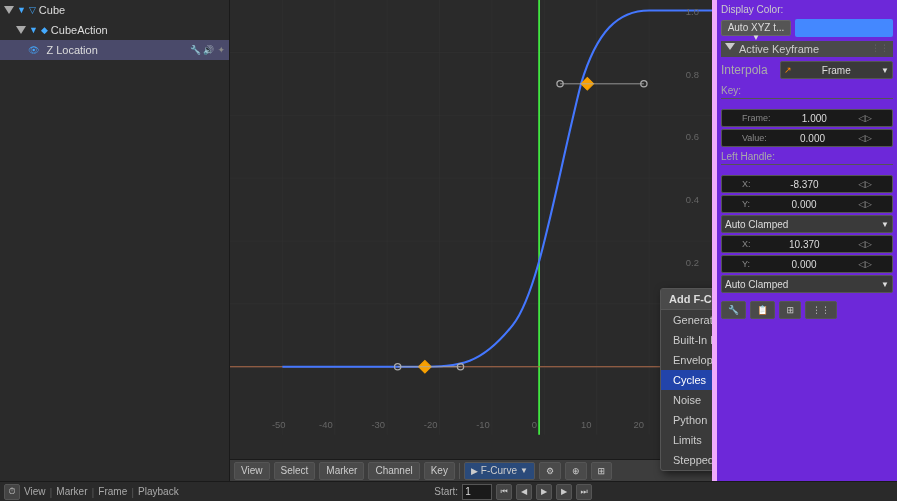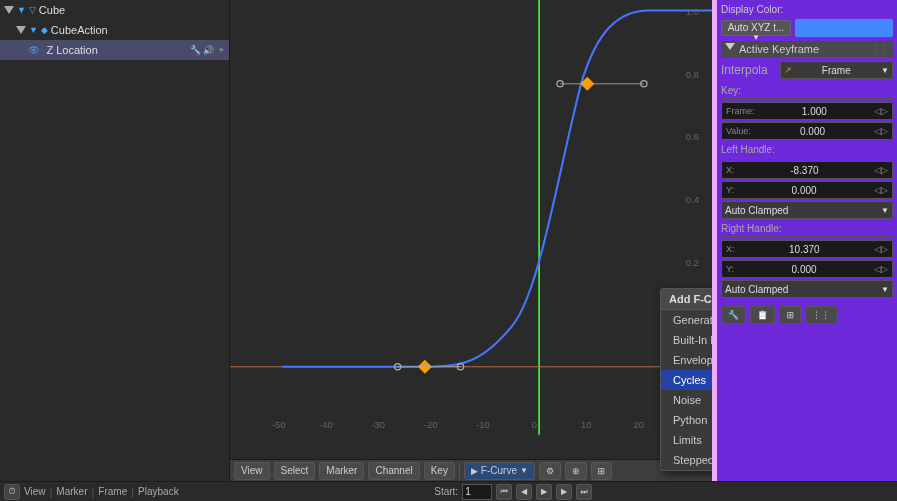--- a/index.html
+++ b/index.html
@@ -85,21 +85,21 @@
       align-items: center;
       margin-bottom: 2px;
       gap: 2px;
     }
 
     .prop-field {
       background: #1a1a1a;
       border: 1px solid #555;
       color: #ddd;
       font-size: 10px;
-      padding: 1px 4px;
+      padding: 1px 20px;
       flex: 1;
       height: 18px;
       display: flex;
       align-items: center;
       justify-content: space-between;
       border-radius: 2px;
     }
 
     .display-color-row {
       display: flex;
@@ -175,21 +175,21 @@
       display: flex;
       align-items: center;
       justify-content: space-between;
     }
 
     .section-header {
       font-size: 10px;
       color: #aaa;
       padding: 2px 0;
       border-bottom: 1px solid #555;
-      margin-bottom: 3px;
+      margin-bottom: 10px;
     }
 
     .toolbar-btn {
       background: #4a4a4a;
       border: 1px solid #555;
       color: #ccc;
       font-size: 10px;
       padding: 1px 6px;
       border-radius: 2px;
       cursor: pointer;
@@ -467,21 +467,20 @@
           <span style="font-size:9px; color:#888;">◁▷</span>
         </div>
       </div>
       <div class="prop-row">
         <div class="interp-dropdown" style="width:100%;">
           <span style="font-size:10px;">Auto Clamped</span>
           <span style="font-size:8px;">▼</span>
         </div>
       </div>
 
-      <div class="section-header">Right Handle:</div>
       <div class="prop-row">
         <div class="prop-field" style="width:100%;">
           <span style="font-size:9px; color:#888;">X:</span>
           <span>10.370</span>
           <span style="font-size:9px; color:#888;">◁▷</span>
         </div>
       </div>
       <div class="prop-row">
         <div class="prop-field" style="width:100%;">
           <span style="font-size:9px; color:#888;">Y:</span>

